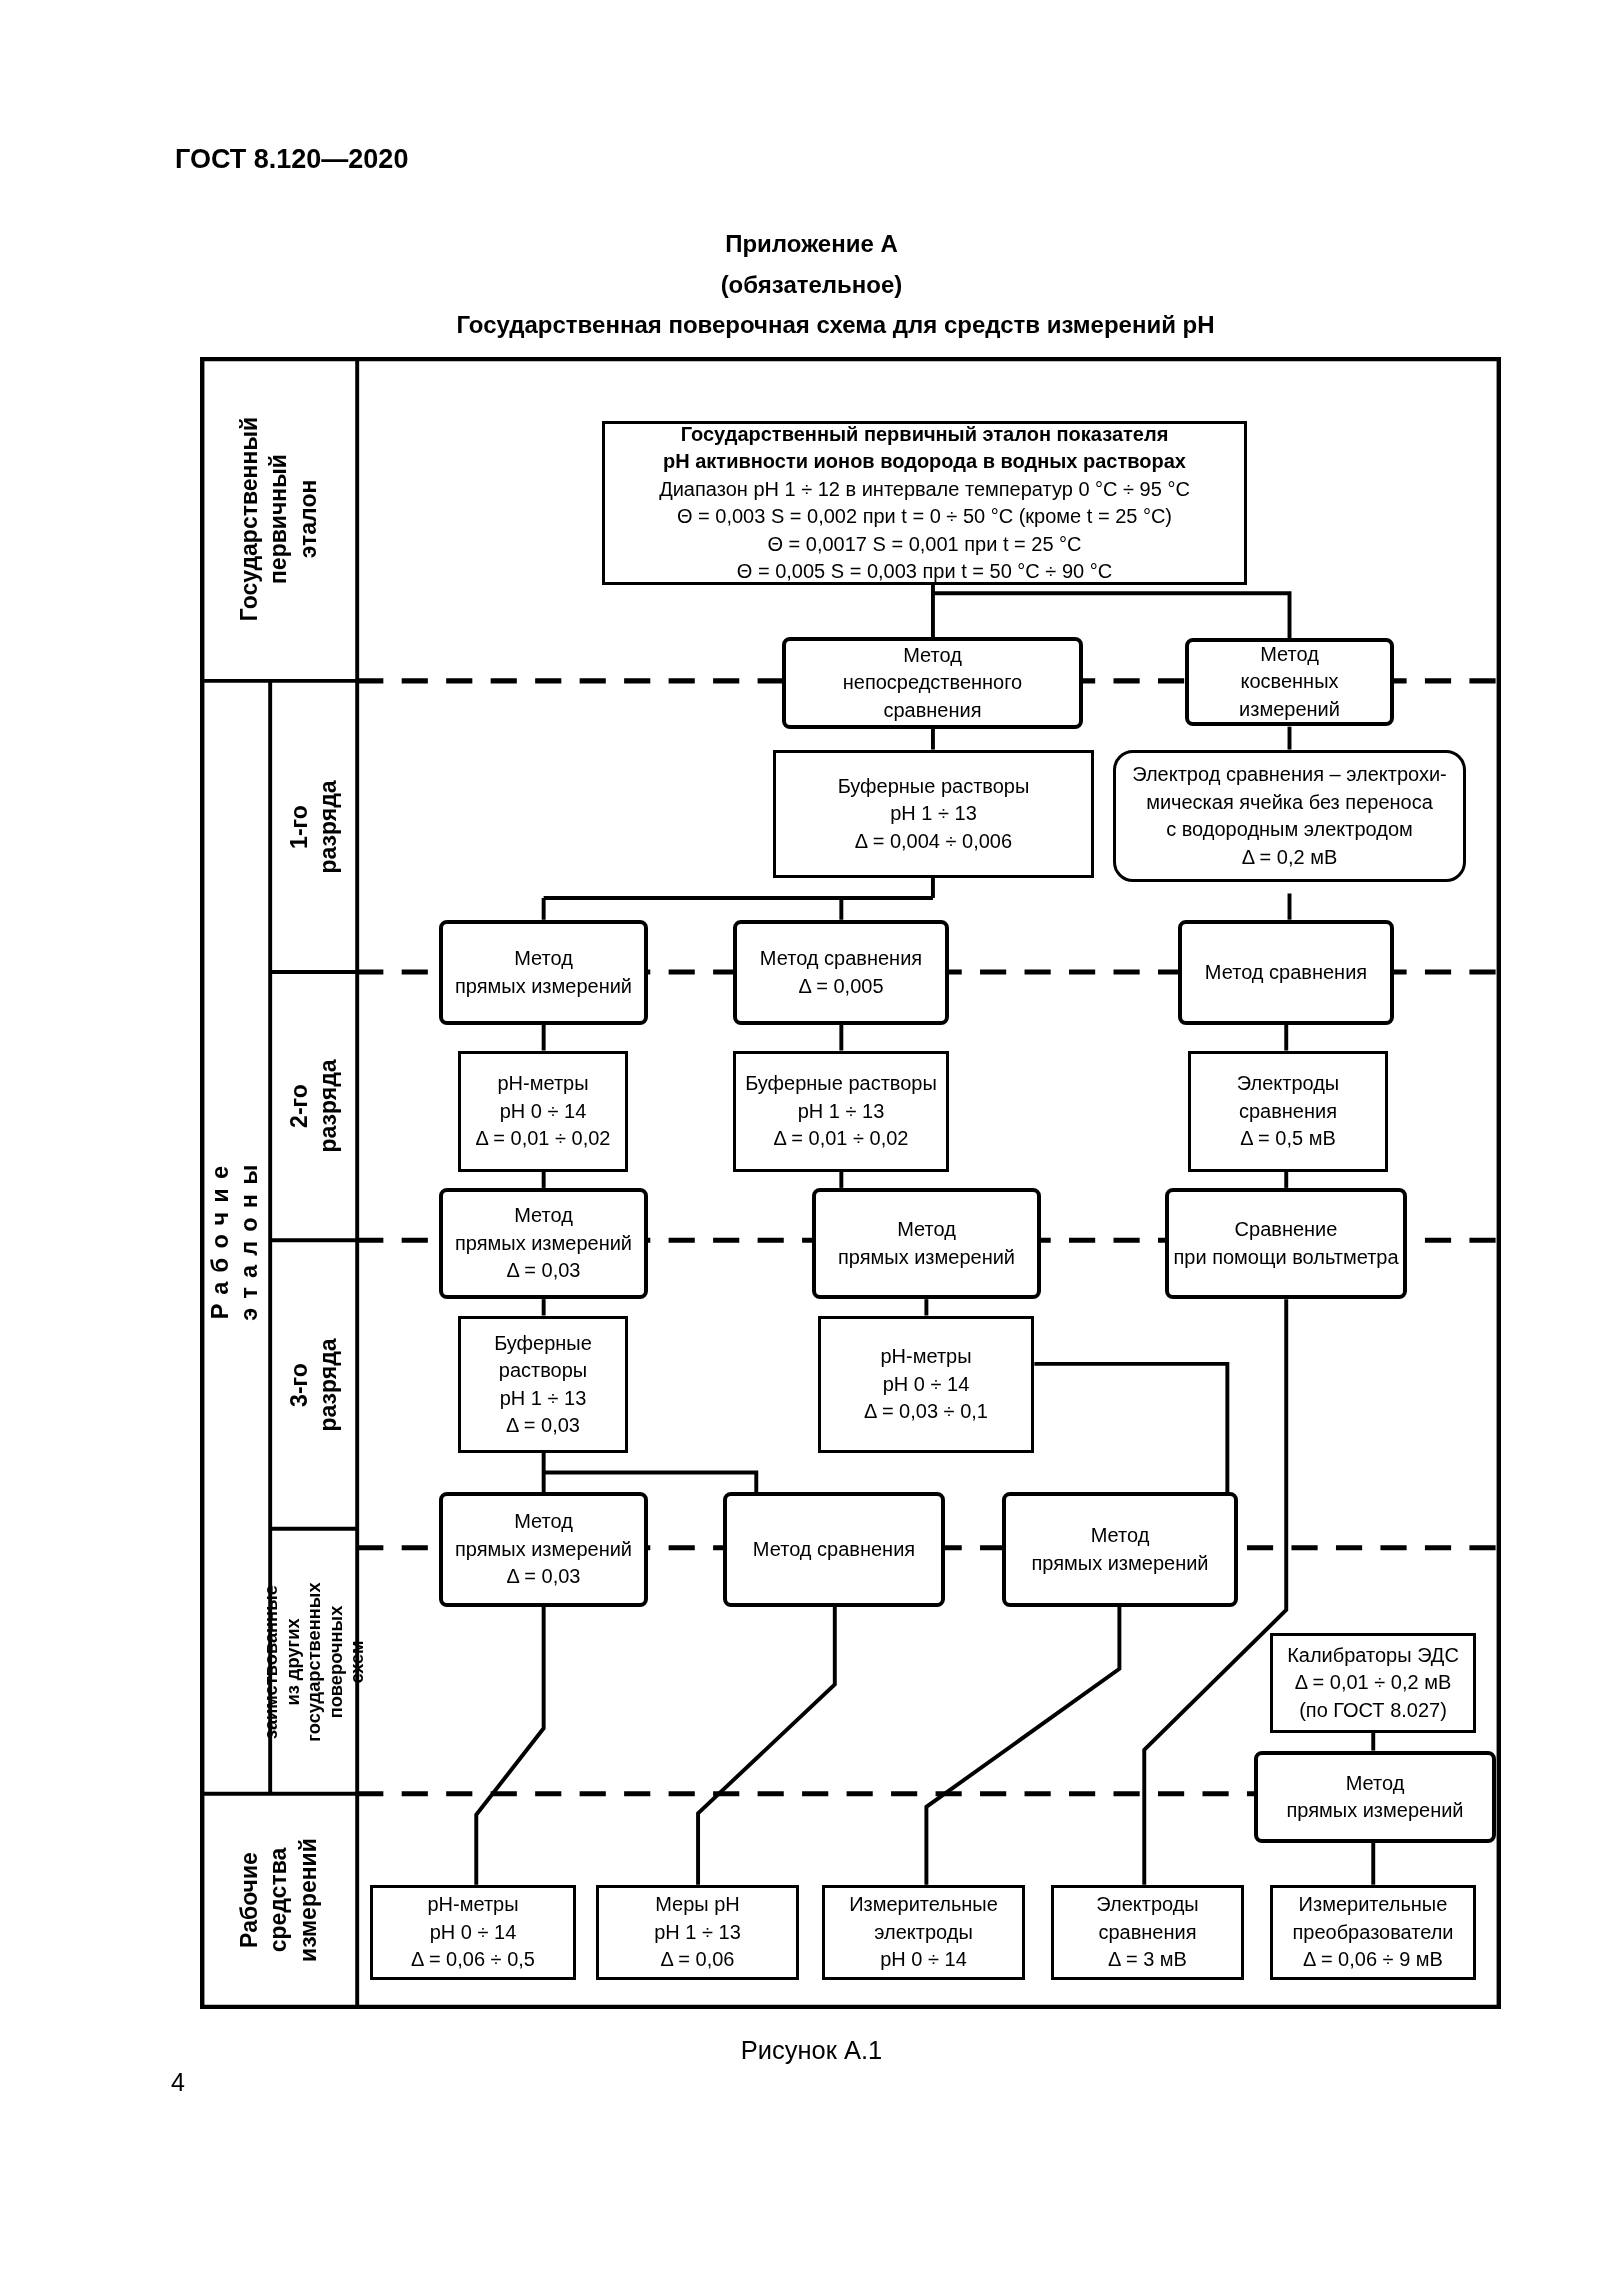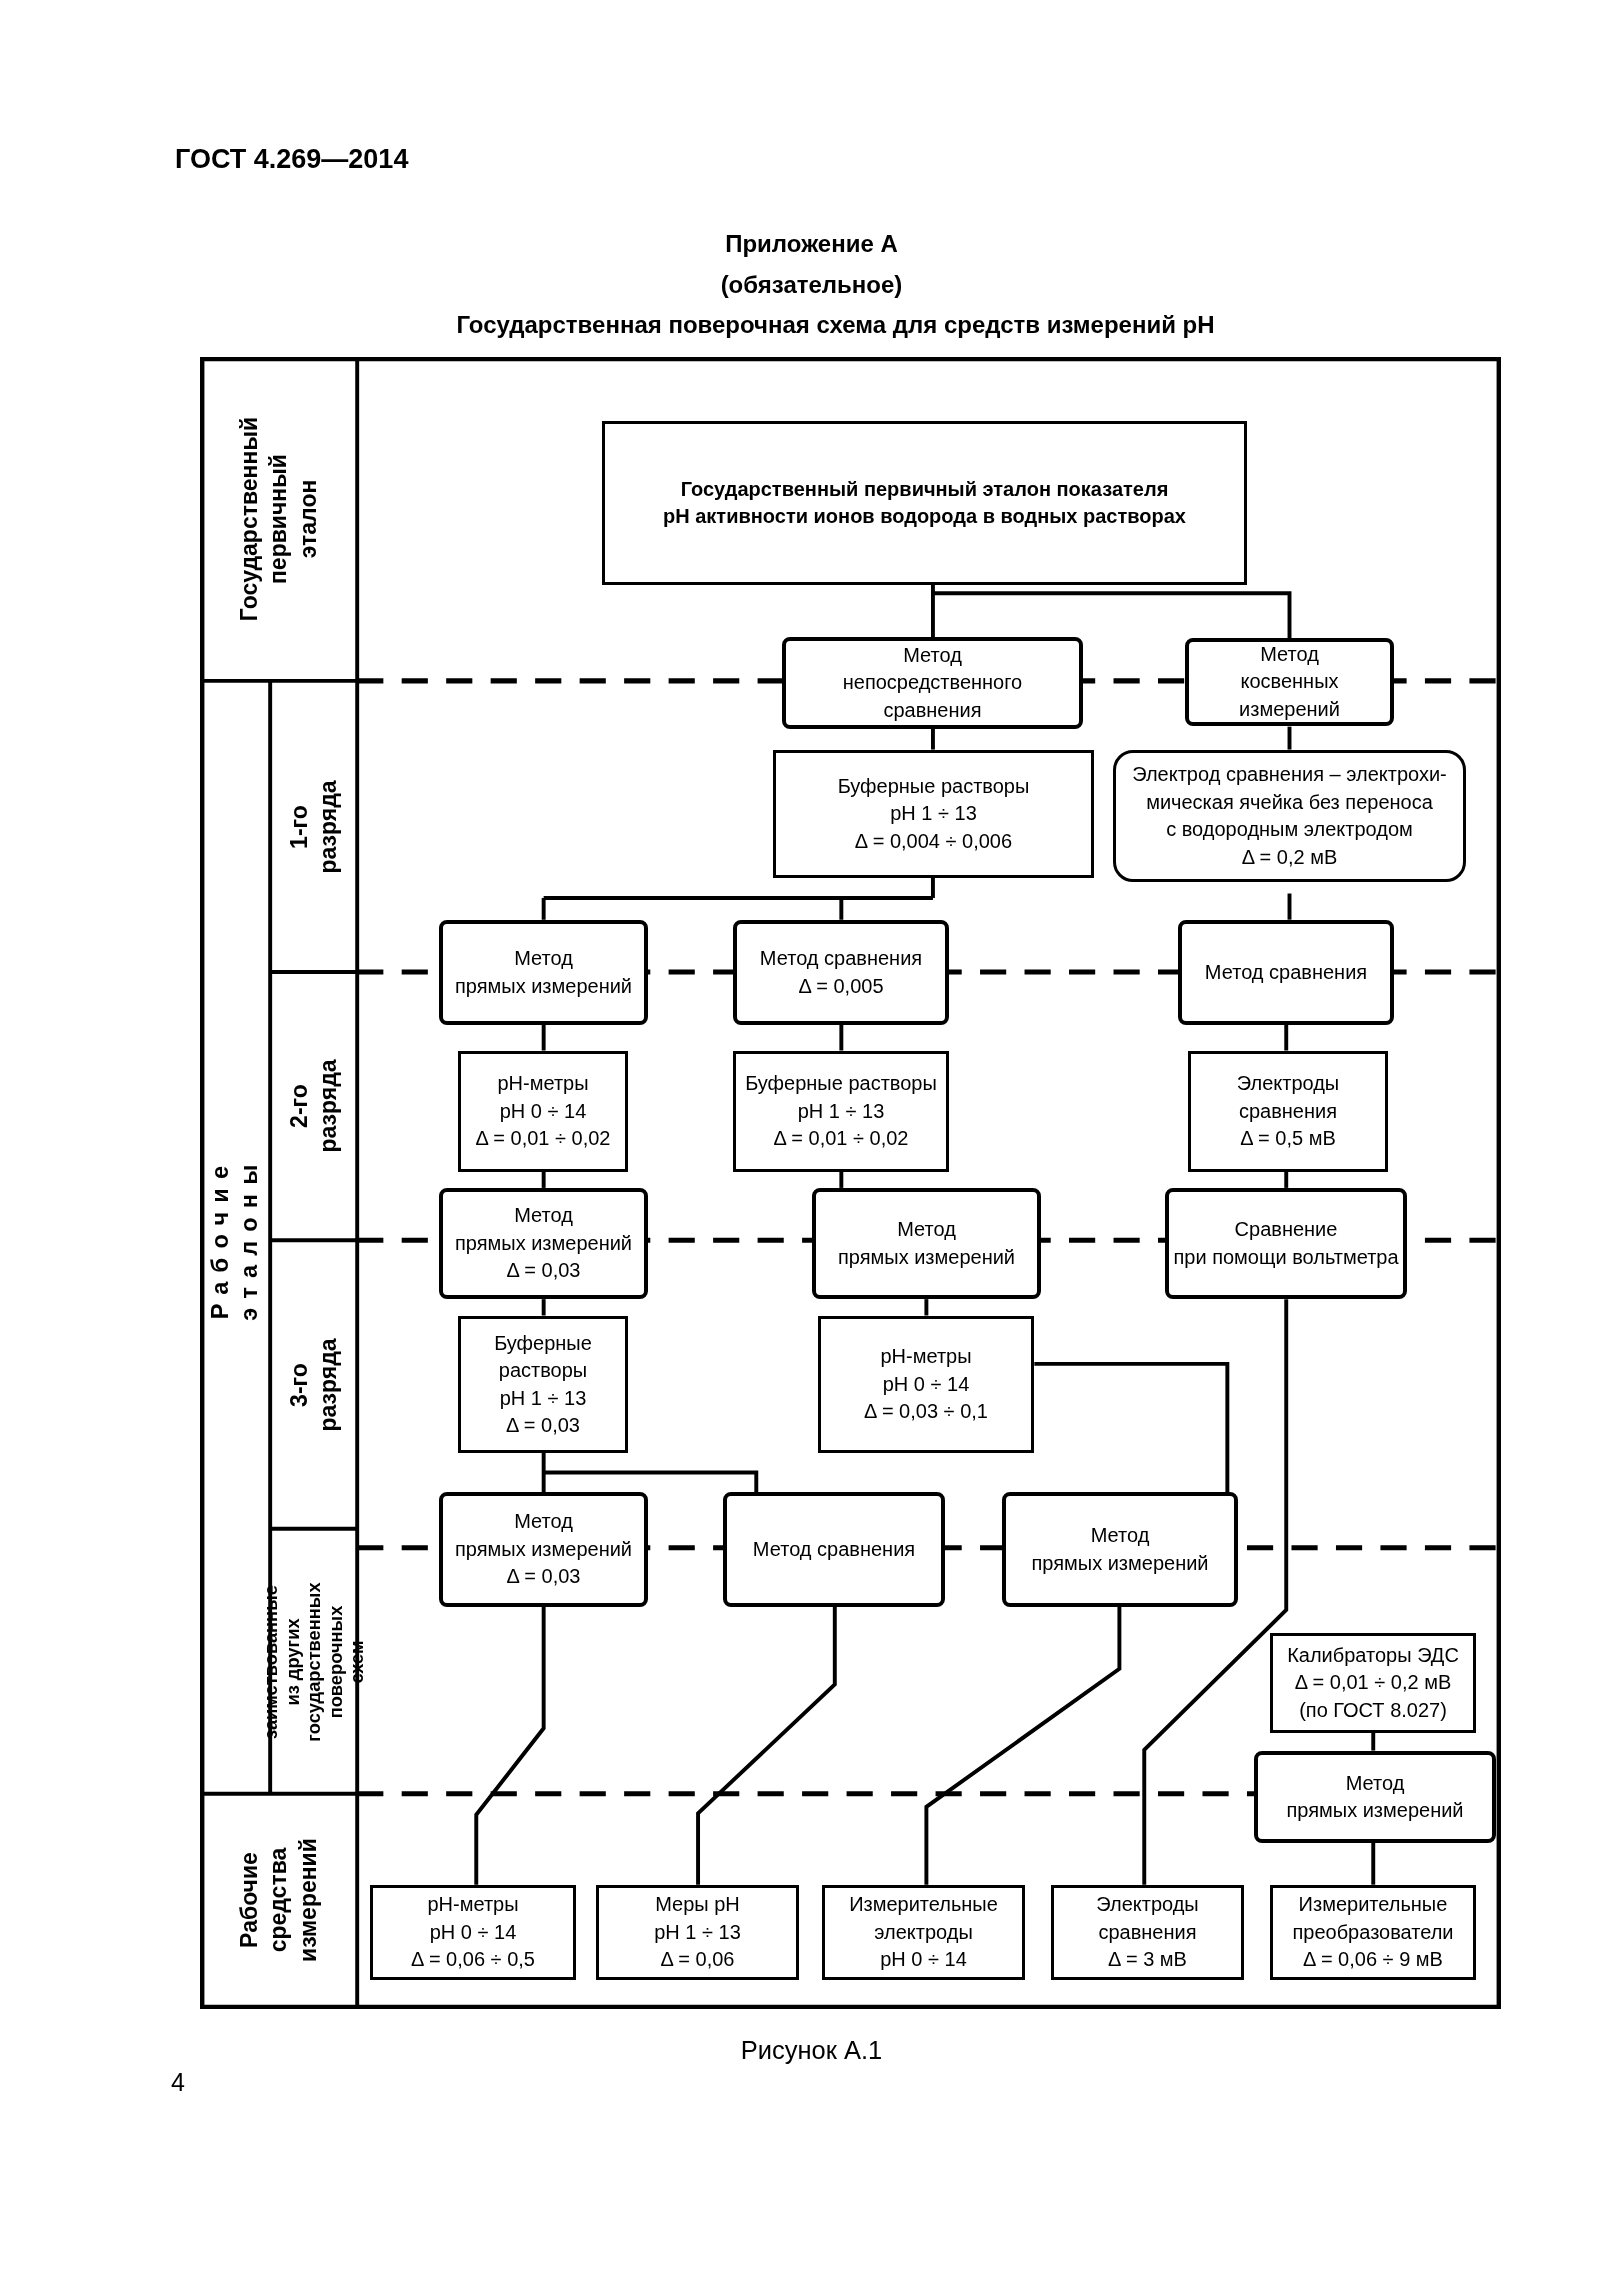--- a/index.html
+++ b/index.html
@@ -33,21 +33,21 @@
     transform:translate(-50%,-50%) rotate(-90deg);
     white-space:pre-line;text-align:center;font-weight:bold;
     font-size:23px;line-height:29.4px;
   }
   .cell.small > span{font-size:18.3px;line-height:21.6px;}
   .cell.spread > span{letter-spacing:9.2px;font-size:23.6px;}
 </style>
 </head>
 <body>
 
-<div class="hdr doccode">ГОСТ 4.269—2014</div>
+<div class="hdr doccode">ГОСТ 8.120—2020</div>
 <div class="hdr center annex-title">Приложение А</div>
 <div class="hdr center annex-sub">(обязательное)</div>
 <div class="hdr center annex-head">Государственная поверочная схема для средств измерений pH</div>
 
 <div class="chart">
 
   <svg width="1301" height="1652" viewBox="0 0 1988 2525">
 
     <rect x="3" y="3" width="1982" height="2519" fill="none" stroke="#000" stroke-width="7"></rect>
 
@@ -119,20 +119,24 @@
   </div>
   <div class="cell" style="left:0;top:1437px;width:157px;height:211px;">
     <span>Рабочие
 средства
 измерений</span>
   </div>
 
   <div class="bx" style="left:402px;top:36px;width:645px;height:164px;margin-top:28px;">
     <span class="bold">Государственный первичный эталон показателя
 pH активности ионов водорода в водных растворах</span>
+    <span>Диапазон pH 1 ÷ 12 в интервале температур 0 °С ÷ 95 °С
+Θ = 0,003  S = 0,002 при t = 0 ÷ 50 °С (кроме t = 25 °С)
+Θ = 0,0017  S = 0,001 при t = 25 °С
+Θ = 0,005  S = 0,003 при t = 50 °С ÷ 90 °С</span>
   </div>
 
   <div class="bx rbx" style="left:582px;top:280px;width:301px;height:92px;">Метод
 непосредственного
 сравнения</div>
   <div class="bx rbx" style="left:985px;top:281px;width:209px;height:88px;">Метод
 косвенных измерений</div>
 
   <div class="bx" style="left:573px;top:393px;width:321px;height:128px;">Буферные растворы
 pH 1 ÷ 13

